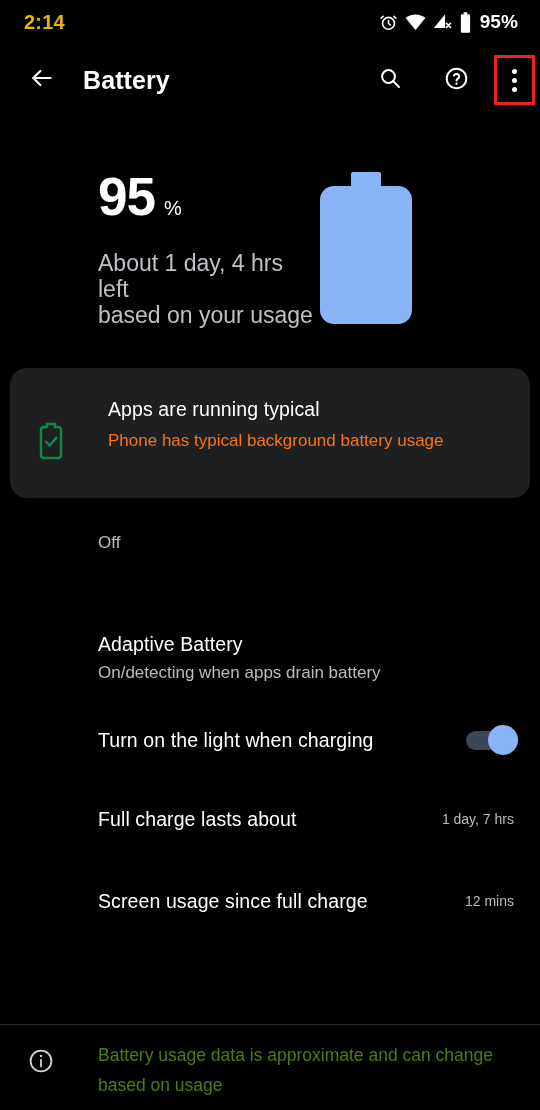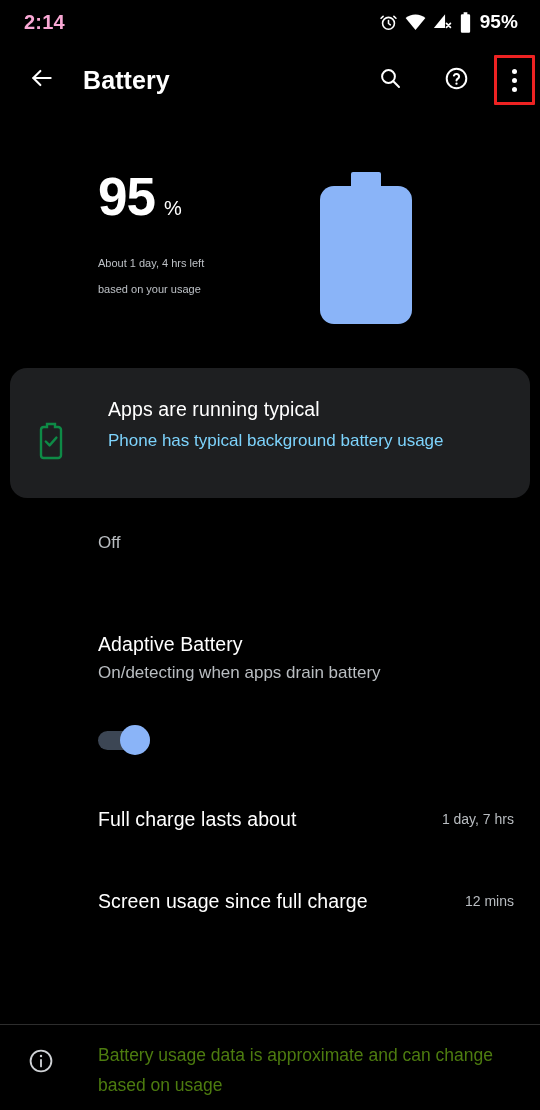--- a/index.html
+++ b/index.html
@@ -28,21 +28,21 @@
     height: 44px;
     display: flex;
     align-items: center;
     justify-content: space-between;
     padding: 0 22px 0 24px;
   }
   .status-clock {
     font-size: 20px;
     font-weight: bold;
     letter-spacing: 0.2px;
-    color: #f9a8d4;
+    color: #eab308;
   }
   .status-icons {
     display: flex;
     align-items: center;
     gap: 7px;
   }
   .status-icons svg { display: block; }
   .status-battery-pct {
     font-size: 19px;
     font-weight: bold;
@@ -131,21 +131,21 @@
     letter-spacing: -1px;
   }
   .pct-sign {
     font-size: 20px;
     font-weight: normal;
     color: #ffffff;
     margin-left: 9px;
   }
   .summary-sub {
     margin-top: 27px;
-    font-size: 11px;
+    font-size: 23px;
     line-height: 26px;
     color: #bdc1c6;
   }
   .battery-graphic {
     margin-top: 10px;
     margin-right: 34px;
   }
 
   
   .status-card {
@@ -173,21 +173,21 @@
   }
   .card-title {
     font-size: 19.5px;
     color: #ffffff;
     letter-spacing: 0.1px;
   }
   .card-desc {
     margin-top: 7px;
     font-size: 17px;
     line-height: 25px;
-    color: #7dd3fc;
+    color: #f97316;
   }
 
   
   .pref-list {
     position: absolute;
     top: 522px; left: 0;
     width: 540px;
   }
   .pref {
     position: relative;
@@ -401,20 +401,23 @@
     </div>
 
     <div class="pref pref-adaptive">
       <div class="pref-text">
         <div class="pref-title">Adaptive Battery</div>
         <div class="pref-sub">On/detecting when apps drain battery</div>
       </div>
     </div>
 
     <div class="pref pref-light">
+      <div class="pref-text">
+        <div class="pref-title">Turn on the light when charging</div>
+      </div>
       <div class="toggle">
         <div class="toggle-track"></div>
         <div class="toggle-thumb"></div>
       </div>
     </div>
 
     <div class="pref pref-fullcharge">
       <div class="pref-text">
         <div class="pref-title">Full charge lasts about</div>
       </div>

